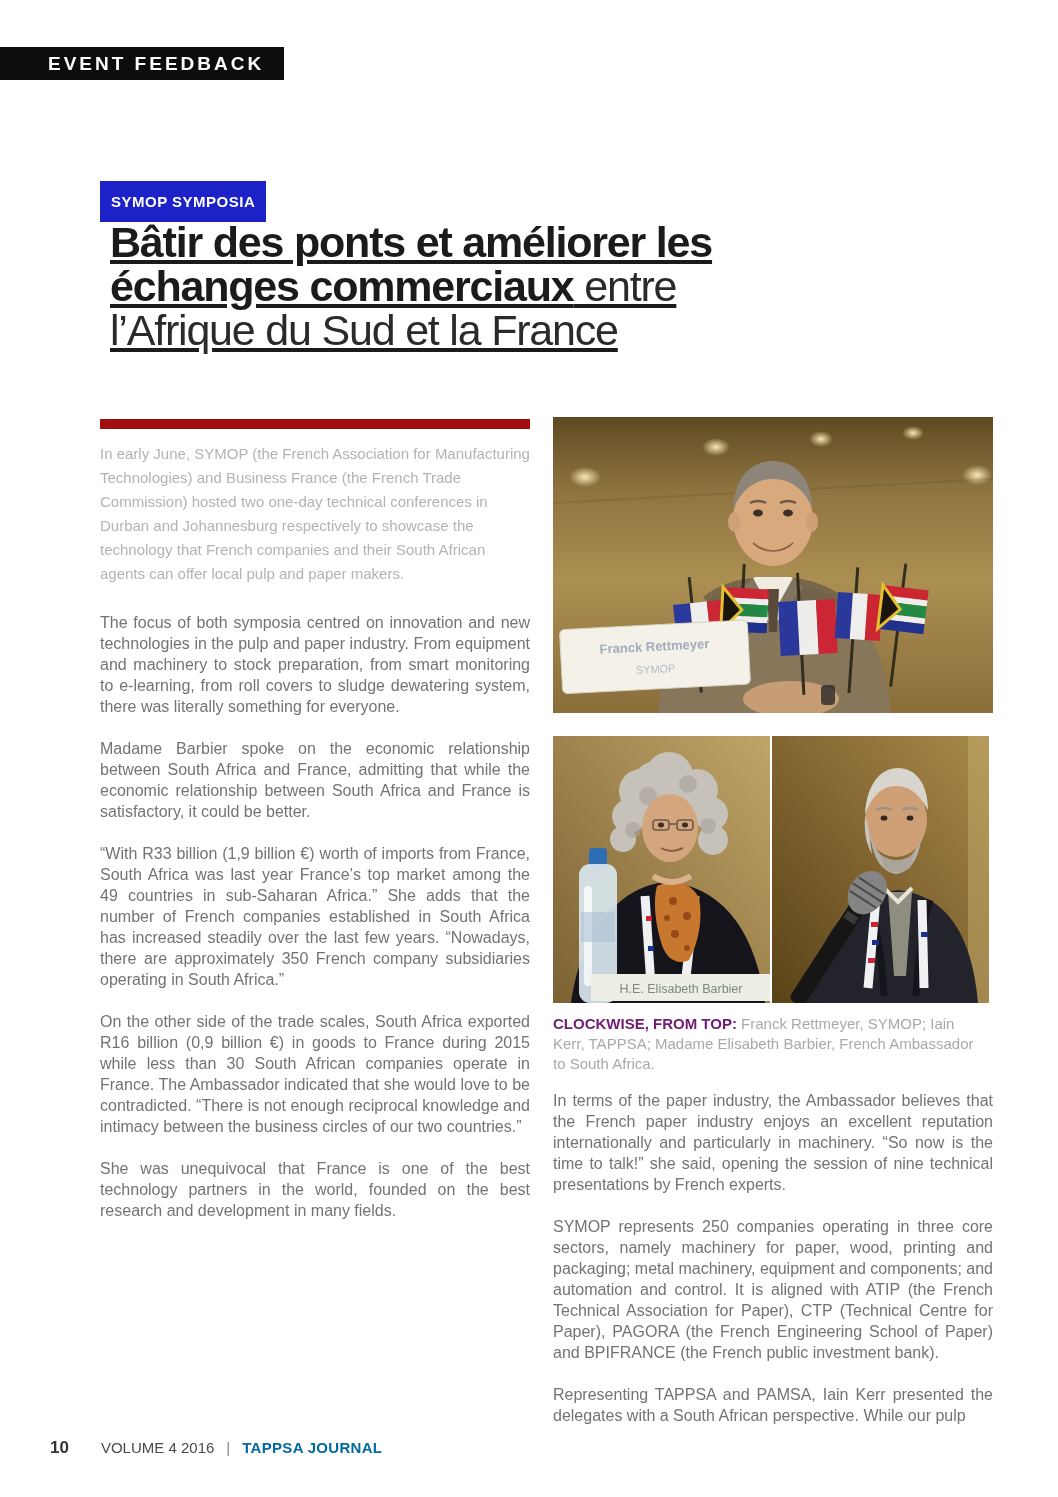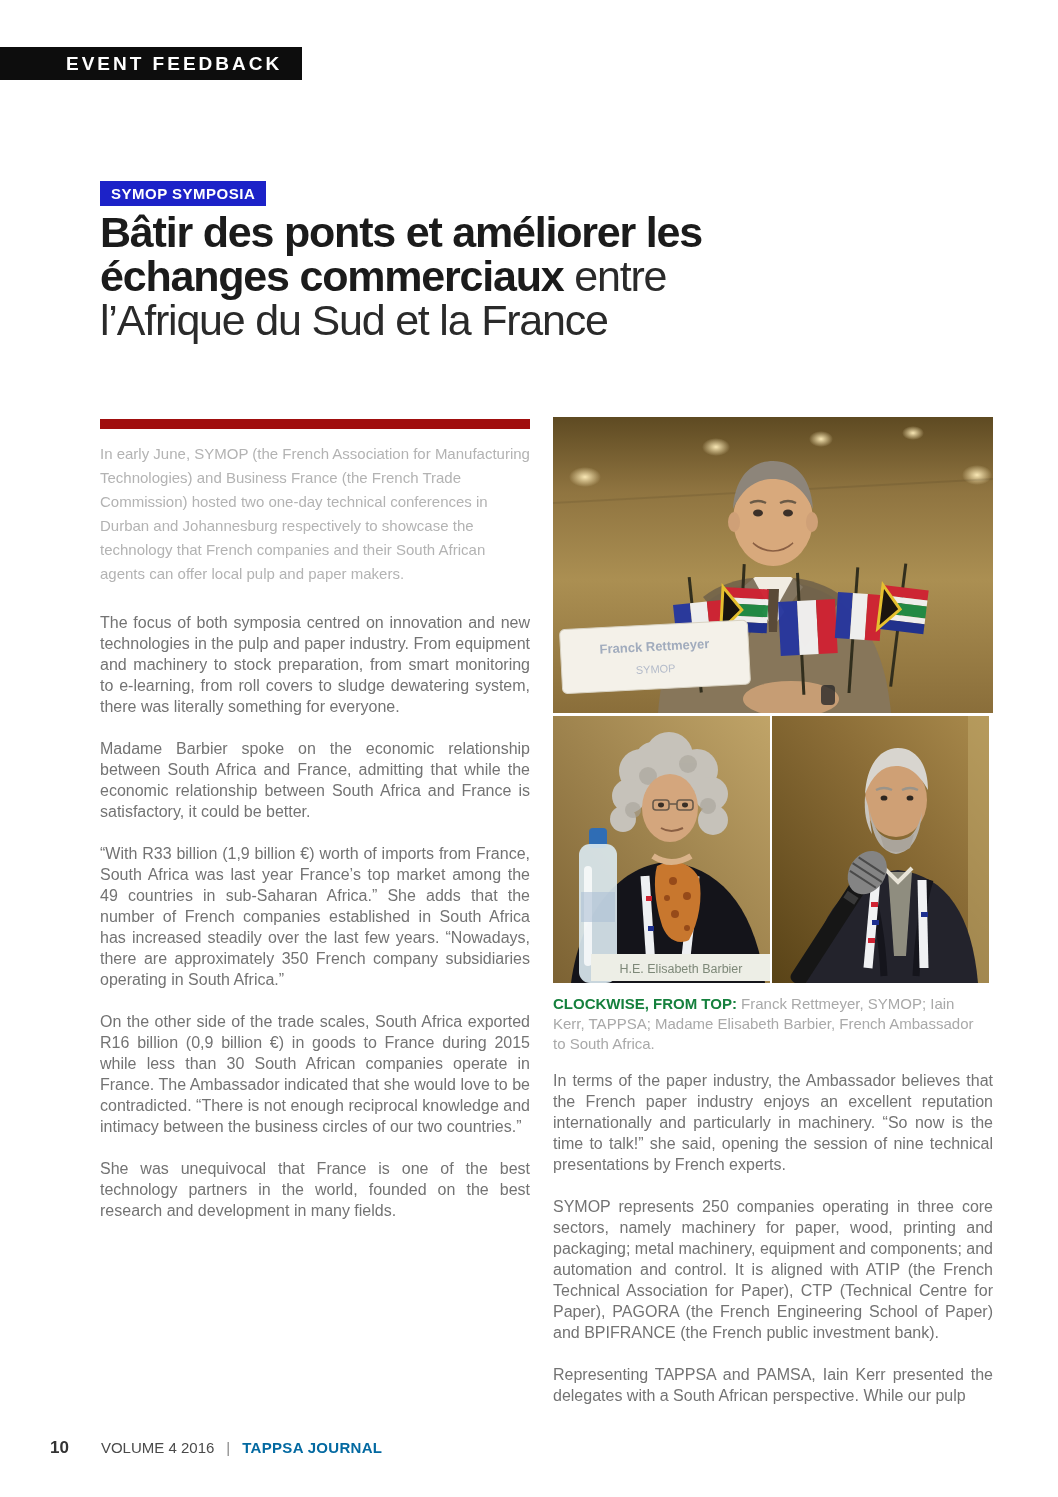--- a/index.html
+++ b/index.html
@@ -1,48 +1,48 @@
 <!DOCTYPE html>
 <html><head>
 <meta charset="utf-8">
 <style>
   html,body { margin:0; padding:0; background:#fff; }
   .page { position:relative; width:1058px; height:1497px; background:#ffffff;
           font-family:"Liberation Sans", sans-serif; overflow:hidden; }
 
   .kicker { position:absolute; left:0; top:47px; height:33px; background:#0d0d0d;
             color:#ffffff; font-weight:bold; font-size:19px; letter-spacing:3px;
-            padding:0 20px 0 66px; display:flex; align-items:center; }
+            padding:0 20px 0 48px; display:flex; align-items:center; }
 
   .tag { position:absolute; left:100px; top:181px; background:#1c22c8; color:#ffffff;
-         font-weight:bold; font-size:15px; letter-spacing:.5px; padding:4px 11px; }
-
-  .headline { position:absolute; left:100px; top:210px; width:840px; margin:0;
+         font-weight:bold; font-size:15px; letter-spacing:.5px; padding:12px 11px; }
+
+  .headline { position:absolute; left:100px; top:210px; width:840px; margin:10px;
               font-size:43px; line-height:44px; letter-spacing:-1.2px; color:#1b1b1b;
-              white-space:pre-line; font-weight:bold; }
+              white-space:pre-line; font-weight:bold;text-decoration:underline; }
   .headline .light { font-weight:400; color:#2a2a2a; }
 
   .subtitle { position:absolute; left:100px; top:357px; font-size:27px;
               color:#9d9d9d; letter-spacing:-.2px; }
 
   .col-left  { position:absolute; left:100px; top:419px; width:430px; }
   .col-right { position:absolute; left:553px; top:417px; width:440px; }
 
   .rule { height:10px; background:#a00e0e; margin-bottom:13px; }
 
   .intro { font-size:15px; line-height:24px; color:#b3b3b3; margin:0 0 26px; }
 
   .body p { font-size:16px; line-height:21px; margin:0 0 21px; color:#737373;
             text-align:justify; }
 
   .photo { display:block; background:#8a6f3c; }
-  .photo-row { display:flex; gap:2px; margin-top:3px; }
+  .photo-row { display:flex; gap:2px; margin-top:23px; }
 
   .caption { margin-top:11px; width:424px; font-size:15px; line-height:20px; color:#a9a9a9; }
-  .caption b { color:#15803d; }
+  .caption b { color:#701a75; }
 
   .col-right .body { margin-top:16px; }
 
   .footer { position:absolute; left:50px; top:1438px; display:flex; align-items:baseline;
             font-size:15px; color:#4a4a4a; }
   .footer .pn  { font-weight:bold; font-size:17px; color:#333333; margin-right:32px; }
   .footer .sep { margin:0 12px; color:#888888; }
   .footer .jn  { font-weight:bold; color:#0369a1; letter-spacing:.3px; }
 </style>
 </head>

